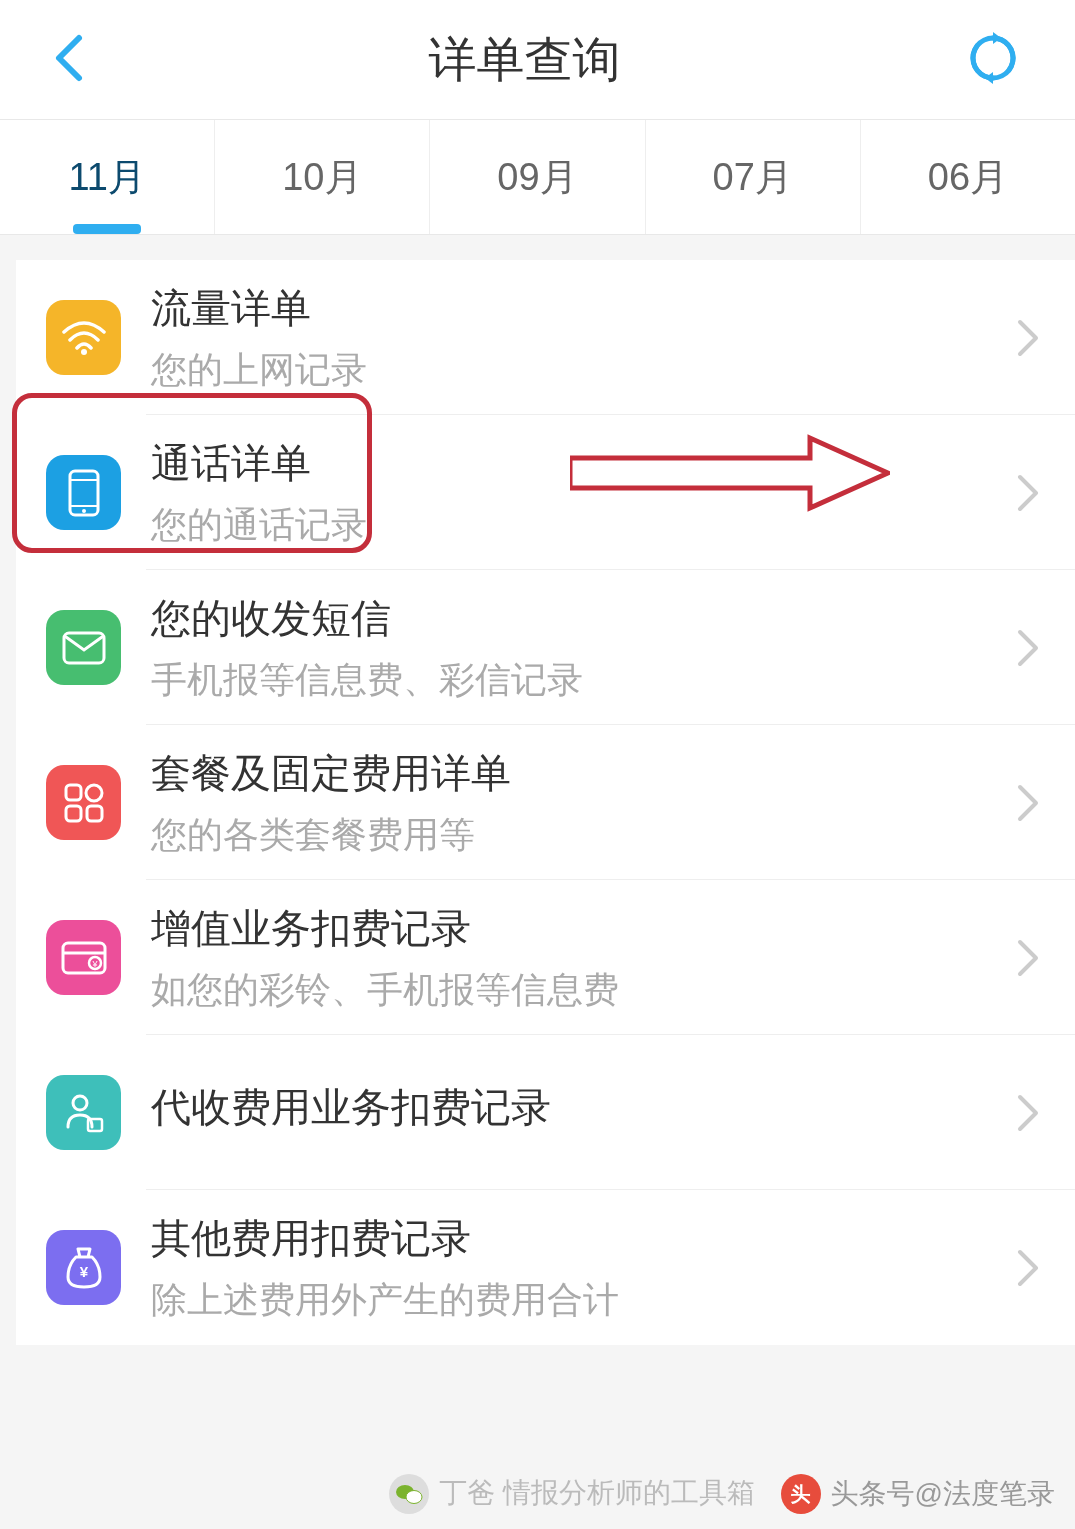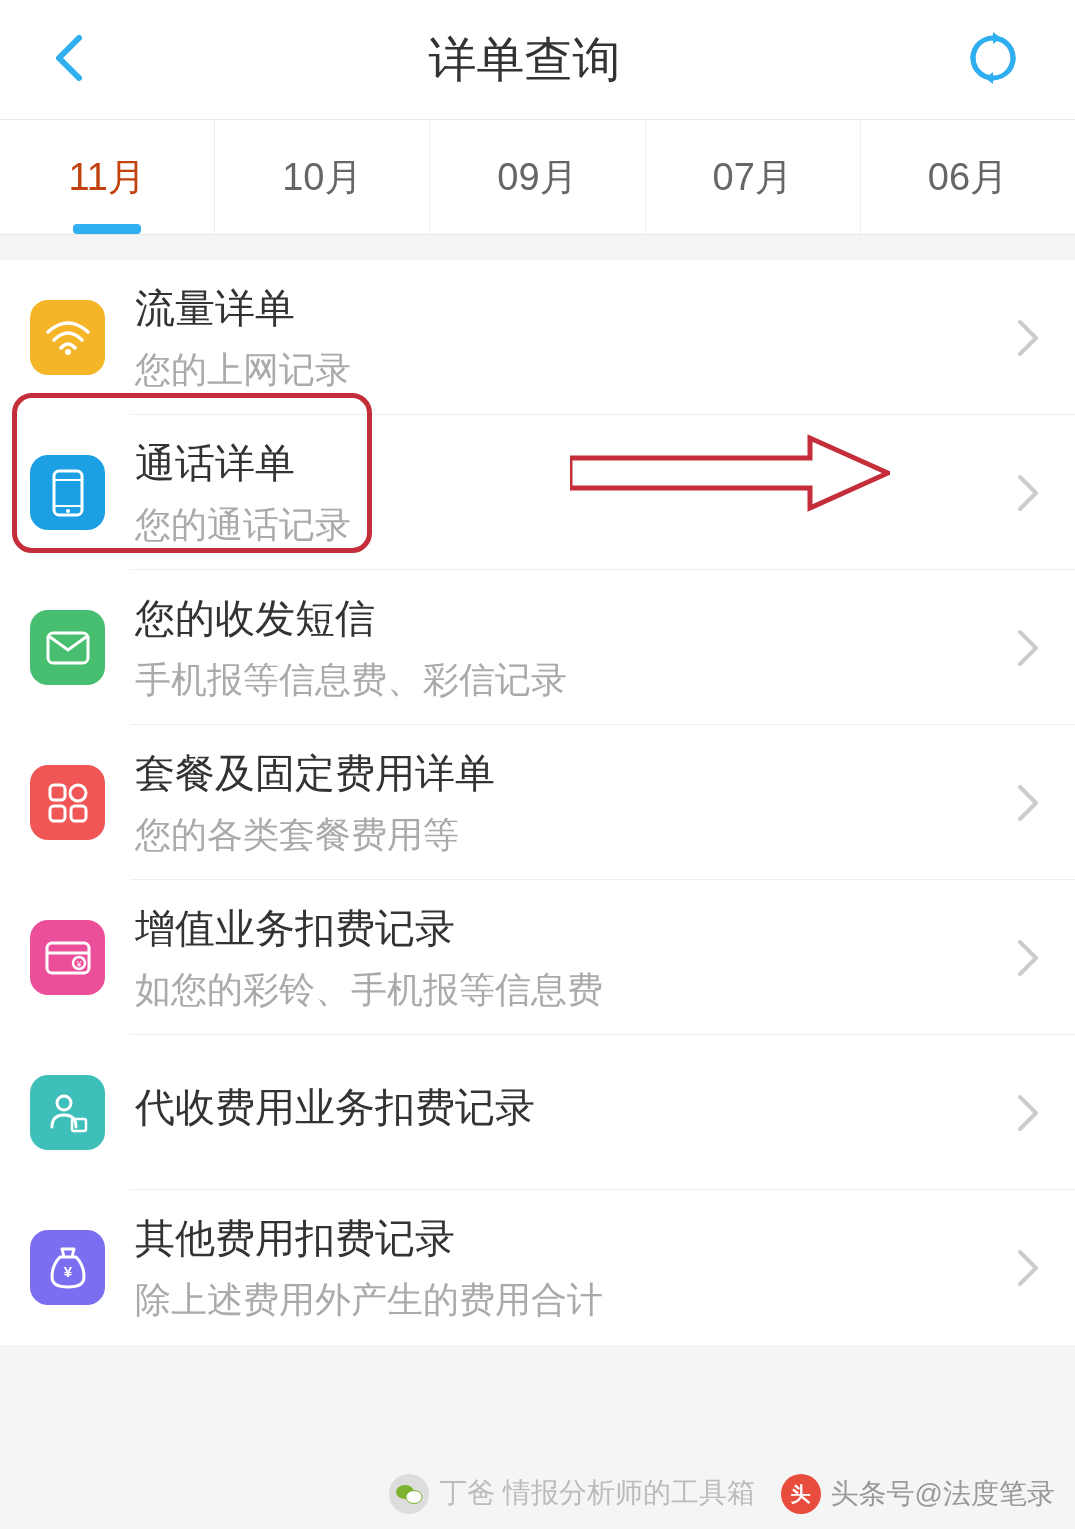--- a/index.html
+++ b/index.html
@@ -34,33 +34,33 @@
       display: flex;
       align-items: center;
       justify-content: center;
       font-size: 38px;
       color: #666;
       position: relative;
       cursor: pointer;
       border-right: 1px solid #eee;
     }
     .tab:last-child { border-right: none; }
-    .tab.active { color: #c2410c; }
+    .tab.active { color: #0c4a6e; }
     .tab.active::after {
       content: '';
       position: absolute;
       bottom: 0;
       left: 50%;
       transform: translateX(-50%);
       width: 68px;
       height: 10px;
       background: #2FAEF0;
       border-radius: 4px;
     }
-    .list { margin-top: 25px; background: #fff; }
+    .list { margin-top: 25px; background: #fff; margin-left: 16px; }
     .list-item {
       display: flex;
       align-items: center;
       height: 155px;
       padding: 0 35px 0 30px;
       position: relative;
       cursor: pointer;
     }
     .list-item::after {
       content: '';

